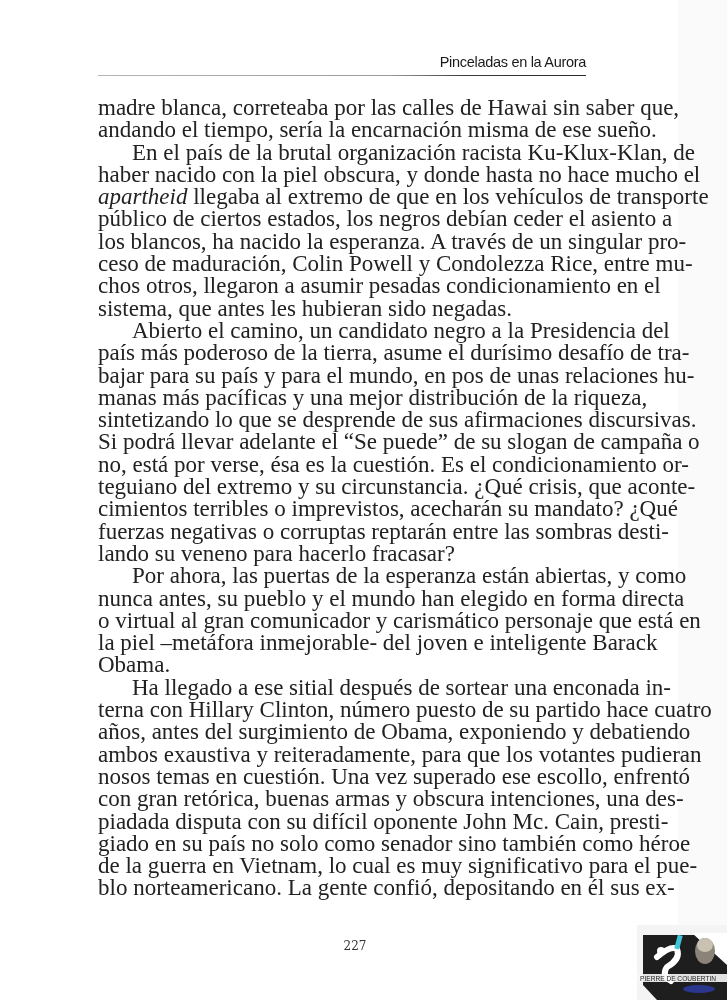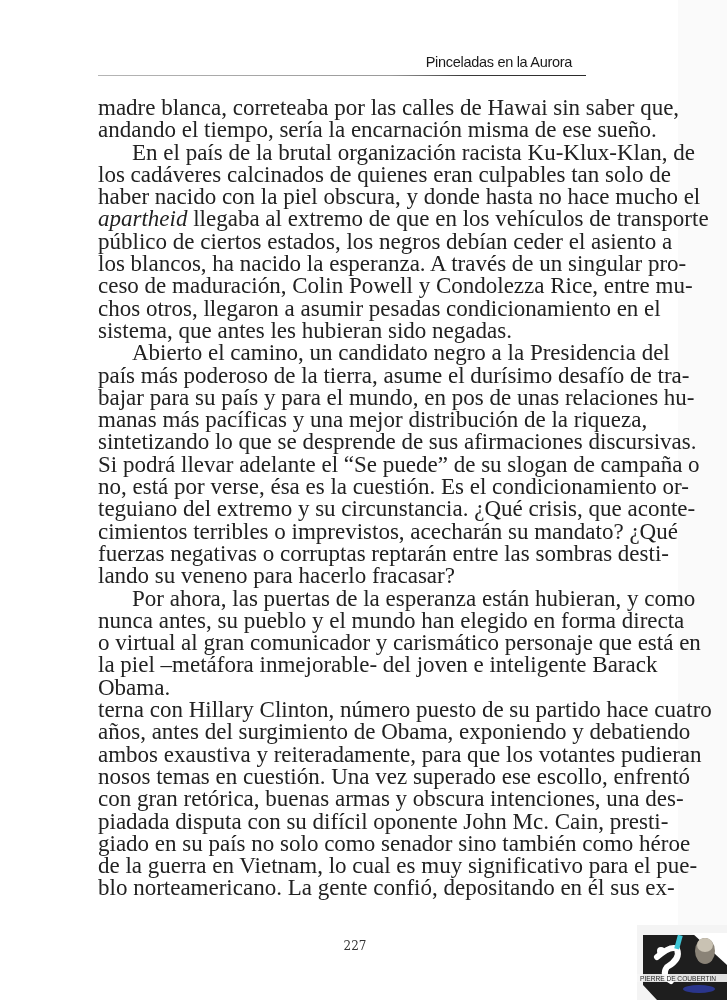--- a/index.html
+++ b/index.html
@@ -8,21 +8,21 @@
     background: #ffffff;
   }
   .right-strip {
     position: absolute; left: 678px; top: 0; width: 49px; height: 1000px;
     background: #fafafa;
   }
   .header {
     position: absolute; left: 98px; top: 48px; width: 488px; height: 28px;
   }
   .header-title {
-    position: absolute; right: 14px; top: 6px;
+    position: absolute; right: 0; top: 6px;
     font-family: "Liberation Sans", sans-serif; font-size: 14.5px;
     color: #1a1a1a; letter-spacing: -0.3px;
   }
   .header-rule {
     position: absolute; left: 0; right: 0; bottom: 0; height: 1px;
     background: linear-gradient(to right, #b5b5b5 0%, #9a9a9a 60%, #3a3a3a 75%, #2a2a2a 100%);
   }
   .body-text {
     position: absolute; left: 98px; top: 97px; width: 488px;
     font-family: "Liberation Serif", serif; font-size: 23px;
@@ -49,44 +49,44 @@
 
 <div class="header">
   <span class="header-title">Pinceladas en la Aurora</span>
   <div class="header-rule"></div>
 </div>
 
 <div class="body-text" id="body-text">
     <span class="line">madre blanca, correteaba por las calles de Hawai sin saber que,</span>
     <span class="line last">andando el tiempo, sería la encarnación misma de ese sueño.</span>
     <span class="line indent">En el país de la brutal organización racista Ku-Klux-Klan, de</span>
-    <span class="line">los cadáveres calcinados de quienes eran culpables tan solo de</span>
     <span class="line">haber nacido con la piel obscura, y donde hasta no hace mucho el</span>
     <span class="line"><em>apartheid</em> llegaba al extremo de que en los vehículos de transporte</span>
     <span class="line">público de ciertos estados, los negros debían ceder el asiento a</span>
     <span class="line">los blancos, ha nacido la esperanza. A través de un singular pro-</span>
     <span class="line">ceso de maduración, Colin Powell y Condolezza Rice, entre mu-</span>
     <span class="line">chos otros, llegaron a asumir pesadas condicionamiento en el</span>
     <span class="line last">sistema, que antes les hubieran sido negadas.</span>
     <span class="line indent">Abierto el camino, un candidato negro a la Presidencia del</span>
     <span class="line">país más poderoso de la tierra, asume el durísimo desafío de tra-</span>
     <span class="line">bajar para su país y para el mundo, en pos de unas relaciones hu-</span>
     <span class="line">manas más pacíficas y una mejor distribución de la riqueza,</span>
     <span class="line">sintetizando lo que se desprende de sus afirmaciones discursivas.</span>
     <span class="line">Si podrá llevar adelante el “Se puede” de su slogan de campaña o</span>
     <span class="line">no, está por verse, ésa es la cuestión. Es el condicionamiento or-</span>
     <span class="line">teguiano del extremo y su circunstancia. ¿Qué crisis, que aconte-</span>
     <span class="line">cimientos terribles o imprevistos, acecharán su mandato? ¿Qué</span>
     <span class="line">fuerzas negativas o corruptas reptarán entre las sombras desti-</span>
     <span class="line last">lando su veneno para hacerlo fracasar?</span>
-    <span class="line indent">Por ahora, las puertas de la esperanza están hubieran, y como</span>
+    <span class="line indent">Por ahora, las puertas de la esperanza están abiertas, y como</span>
     <span class="line">nunca antes, su pueblo y el mundo han elegido en forma directa</span>
     <span class="line">o virtual al gran comunicador y carismático personaje que está en</span>
     <span class="line">la piel –metáfora inmejorable- del joven e inteligente Barack</span>
     <span class="line last">Obama.</span>
+    <span class="line indent">Ha llegado a ese sitial después de sortear una enconada in-</span>
     <span class="line">terna con Hillary Clinton, número puesto de su partido hace cuatro</span>
     <span class="line">años, antes del surgimiento de Obama, exponiendo y debatiendo</span>
     <span class="line">ambos exaustiva y reiteradamente, para que los votantes pudieran</span>
     <span class="line">nosos temas en cuestión. Una vez superado ese escollo, enfrentó</span>
     <span class="line">con gran retórica, buenas armas y obscura intenciones, una des-</span>
     <span class="line">piadada disputa con su difícil oponente John Mc. Cain, presti-</span>
     <span class="line">giado en su país no solo como senador sino también como héroe</span>
     <span class="line">de la guerra en Vietnam, lo cual es muy significativo para el pue-</span>
     <span class="line">blo norteamericano. La gente confió, depositando en él sus ex-</span>
   </div>

